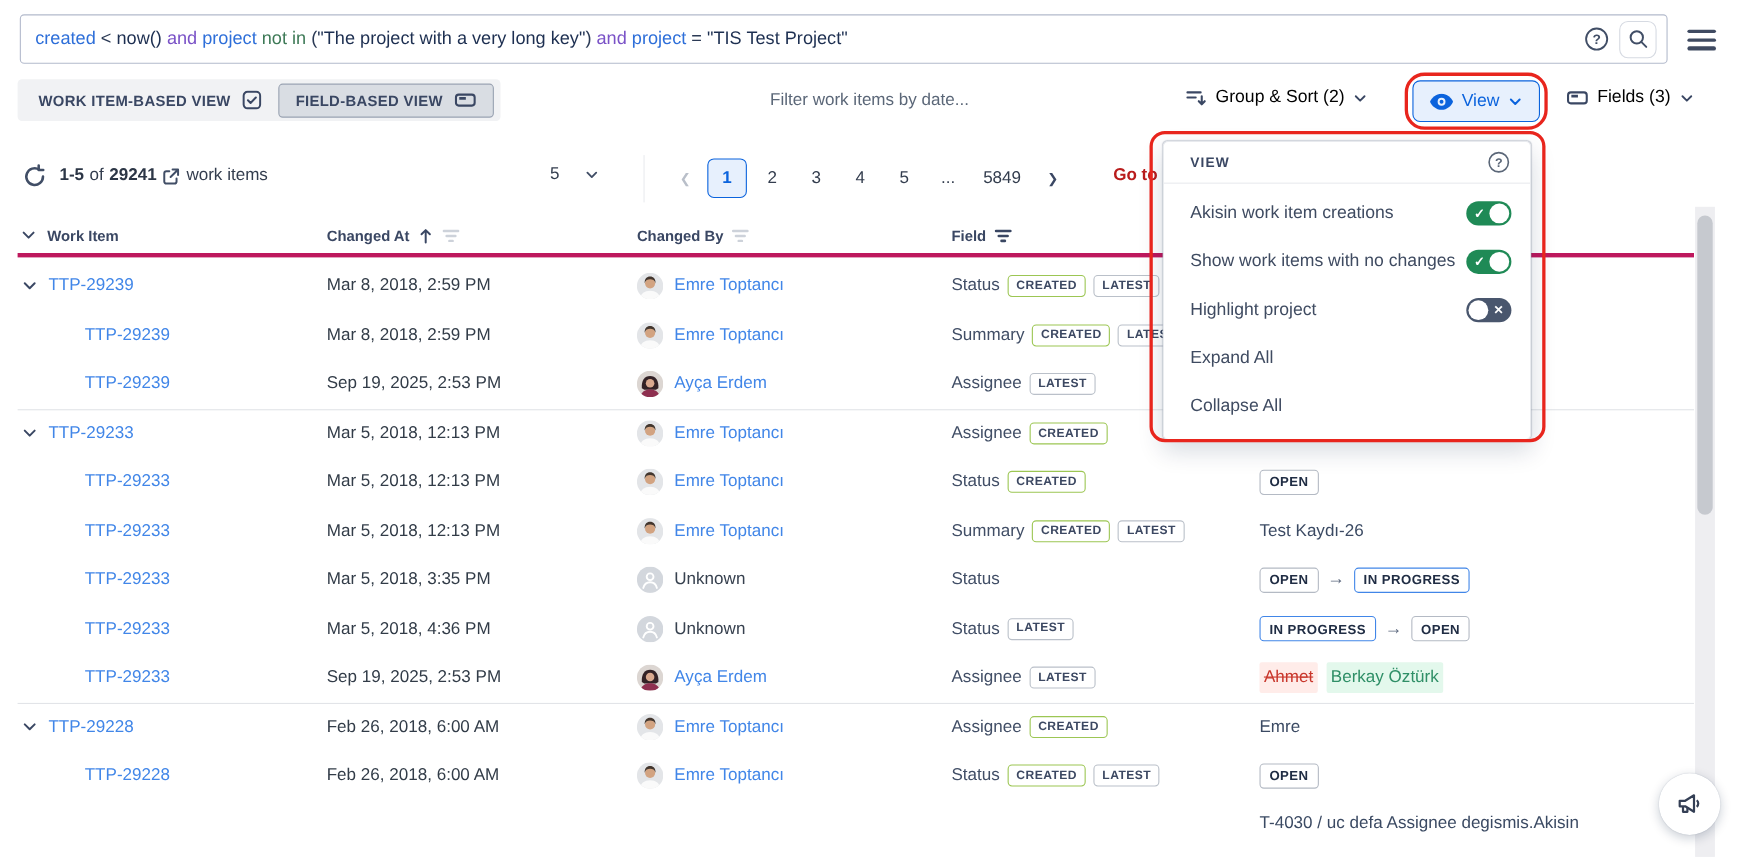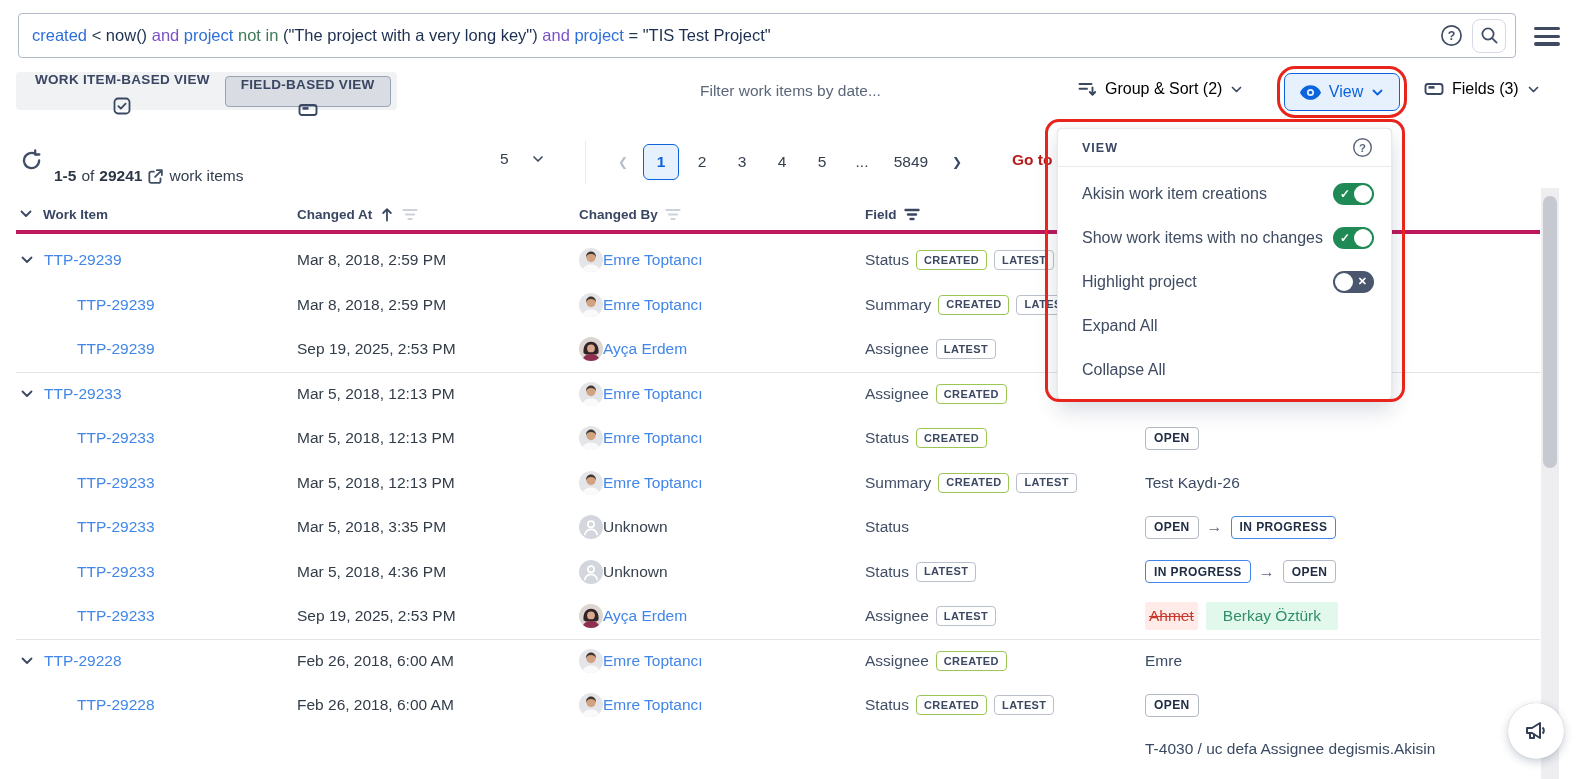--- a/index.html
+++ b/index.html
@@ -22,41 +22,41 @@
   .q-icons { display:flex; align-items:center; gap:9px; padding-right:9px; }
   .iconbtn { width:34px; height:34px; border:1px solid #d6dae2; border-radius:8px; background:#fff;
     display:flex; align-items:center; justify-content:center; }
   .hamburger { position:absolute; left:1534px; top:27px; display:flex; flex-direction:column; gap:4.5px; }
   .hamburger i { display:block; width:26px; height:3.2px; background:#3f4a61; border-radius:2px; }
 
   
   .toolbar-left { position:absolute; left:16px; top:72px; height:38px; background:#f1f2f4;
     border-radius:4px; display:flex; align-items:center; padding:0 4px; }
   .tbtn { display:flex; align-items:center; gap:10px; font-size:13.5px; font-weight:700;
-    letter-spacing:.3px; color:#3a4763; padding:0 15px; height:38px;flex-direction:column; }
+    letter-spacing:.3px; color:#3a4763; padding:0 15px; height:38px; }
   .tbtn.alt { background:#d9dde3; border:1px solid #9aa3b2; border-radius:4px; height:31px; margin-right:2px; }
   .filter-date { position:absolute; left:700px; top:82px; font-size:15.5px; color:#5b6778; }
   .dd-trigger { position:absolute; display:flex; align-items:center; gap:8px; font-size:16px; color:#000000; }
   .group-sort { left:1078px; top:80px; }
   .fields-btn { left:1424px; top:80px; }
   .view-btn { position:absolute; left:1284px; top:73px; width:116px; height:38px;
     background:var(--accent-bg,#e7f0fd); border:1.6px solid var(--accent,#0b63dd); border-radius:7px;
     display:flex; align-items:center; justify-content:center; gap:8px;
     color:var(--accent,#0b63dd); font-size:16px; }
 
   
   .red-view { position:absolute; left:1277px; top:66px; width:130px; height:52px;
     border:3px solid var(--annotation-red,#e8251d); border-radius:18px; z-index:60; pointer-events:none; }
   .red-panel { position:absolute; left:1045px; top:119px; width:360px; height:283px;
     border:3px solid var(--annotation-red,#e8251d); border-radius:14px; z-index:60; pointer-events:none; }
 
   
   .refresh { position:absolute; left:20px; top:149px; }
   .summary { position:absolute; left:54px; top:151px; font-size:15.5px; color:#333d4e;
-    display:flex; align-items:flex-end; gap:5px;margin-top:16px; }
+    display:flex; align-items:flex-end; gap:5px; }
   .summary b { font-weight:700; color:#2c3646; }
   .pagesize { position:absolute; left:500px; top:150px; display:flex; align-items:center; gap:22px;
     font-size:15.5px; color:#333d4e; }
   .psep { position:absolute; left:585px; top:141px; width:1px; height:43px; background:#e9ebef; }
   .pager { position:absolute; left:606px; top:144px; height:36px; display:flex; align-items:center; }
   .pg { min-width:40px; text-align:center; font-size:15.5px; color:#333d4e; }
   .pg.chev-prev { color:#b9bfc9; min-width:34px; }
   .pg.chev-next { color:#3a4763; min-width:34px; }
   .pg.active { min-width:36px; height:36px; line-height:33px; border:1.5px solid var(--accent,#0b63dd);
     background:var(--accent-bg,#e7f0fd); color:var(--accent,#0b63dd); border-radius:6px; font-weight:600; margin:0 3px; }
@@ -73,37 +73,37 @@
 
   .rows { position:absolute; left:16px; top:238px; width:1524px; }
   .row { height:44.5px; display:flex; align-items:center; font-size:15.5px; }
   .row.group-start { border-top:1px solid #e2e4e8; }
   .row.partial { height:52px; align-items:flex-start; padding-top:8px; }
   .c-key { width:281px; display:flex; align-items:center; }
   .chev { width:28px; display:flex; justify-content:flex-start; padding-left:3px; }
   .indent { width:33px; }
   .wi-link, .user-link { color:var(--link,#4186e8); text-decoration:none; cursor:pointer; }
   .c-date { width:282px; color:#323c48; }
-  .c-user { width:286px; display:flex; align-items:center; }
+  .c-user { width:286px; display:flex; align-items:center; gap:10px; }
   .user-plain { color:#37414f; }
   .avatar { width:24px; height:24px; border-radius:50%; overflow:hidden; flex:none; }
   .c-field { width:280px; display:flex; align-items:center; gap:7px; color:#414e66; }
   .c-value { flex:1; display:flex; align-items:center; gap:8px; color:#3b4a63; line-height:26px; }
 
   .badge { font-size:11px; font-weight:700; letter-spacing:.4px; color:#3c4862;
     border:1.4px solid var(--badge-gray-border,#bac0c9); border-radius:4px;
     padding:3.5px 7px; line-height:1; background:#fff; white-space:nowrap; }
   .badge.green { border-color:var(--badge-green-border,#9cc653); }
   .badge.vbadge { font-size:12px; font-weight:800; color:#202d44; padding:4.5px 8px; border-width:1.5px; border-color:#b4bac4; }
   .badge.vbadge.blue { border-color:var(--badge-blue-border,#4186e8); }
   .tr-arrow { color:#5f6b80; font-size:16px; }
   .diff-del { color:var(--diff-removed-text,#c9372c); background:var(--diff-removed-bg,#ffece9);
     text-decoration:line-through; padding:1px 4px; border-radius:2px; }
   .diff-add { color:var(--diff-added-text,#2f8f67); background:var(--diff-added-bg,#e3f8ec);
-    padding:1px 17px; border-radius:2px; }
+    padding:1px 4px; border-radius:2px; }
 
   
   .panel { position:absolute; left:1057px; top:128px; width:335px; height:272px; background:#fff;
     border:1px solid #e8eaee; border-radius:5px; z-index:50;
     box-shadow:0 10px 22px rgba(9,30,66,.16), 0 0 1px rgba(9,30,66,.2); }
   .panel-head { height:38px; display:flex; align-items:center; justify-content:space-between;
     padding:0 18px 0 24px; border-bottom:1px solid #e8eaee; }
   .panel-title { font-size:12.5px; font-weight:700; letter-spacing:1px; color:#3a4763; }
   .panel-items { padding-top:5px; }
   .pitem { height:44px; display:flex; align-items:center; justify-content:space-between;

